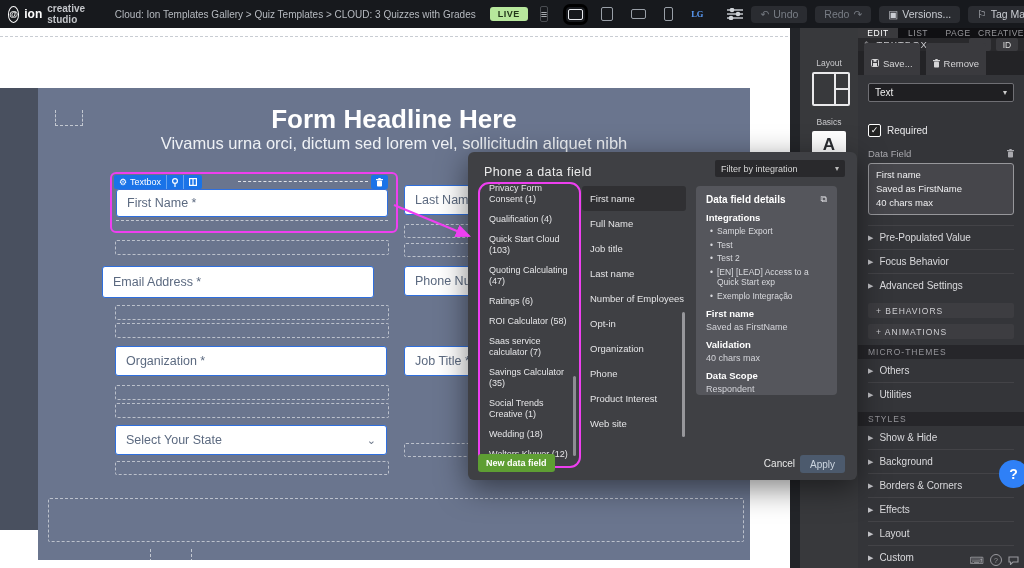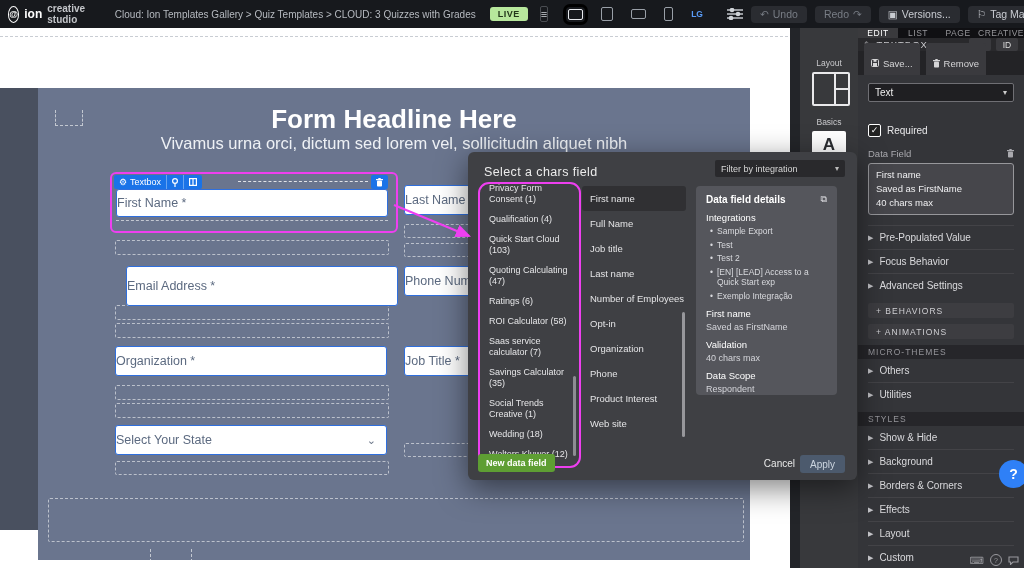--- a/index.html
+++ b/index.html
@@ -13,42 +13,42 @@
   .logo-mark{width:15px;height:15px;border:1.5px solid #fff;border-radius:50%;color:#fff;font-size:9px;
              display:flex;align-items:center;justify-content:center;font-weight:bold;}
   .logo-name{color:#fff;font-weight:bold;font-size:12px;}
   .logo-sub{color:#c3c5c9;font-size:10px;font-weight:bold;}
   .crumb{color:#b6bac0;font-size:10px;margin-left:14px;white-space:nowrap;}
   .live{margin-left:14px;background:#b7e79c;color:#22361a;font-size:9px;font-weight:bold;
         padding:2px 8px;border-radius:3px;letter-spacing:.5px;}
   .tb-icon{color:#cfd3d8;font-size:11px;margin-left:12px;width:16px;height:14px;border:1px solid #4a4d52;
            border-radius:2px;display:flex;align-items:center;justify-content:center;}
   .tb-sep{width:1px;height:16px;background:#3a3d42;margin:0 10px;}
-  .dev{display:flex;align-items:center;gap:18px;}
+  .dev{display:flex;align-items:center;gap:18px;font-family:Liberation Serif, serif;}
   .dev .d{border:1.5px solid #9aa0a8;border-radius:2px;}
   .d-desktop{width:13px;height:9px;outline:3px solid #000;outline-offset:2px;border-color:#e8eaee !important;}
   .d-tab{width:10px;height:12px;}
   .d-land{width:13px;height:8px;}
   .d-phone{width:7px;height:12px;}
   .d-lg{color:#5a9cf8;font-size:8.5px;font-weight:bold;}
   .sliders{margin-left:4px;}
   .tb-btn{background:#2a2c31;color:#c9ccd2;font-size:10.5px;border-radius:4px;height:17px;
           display:flex;align-items:center;gap:4px;padding:0 9px;margin-left:8px;white-space:nowrap;}
   .tb-btn.dim{color:#787d85;}
   .tb-right{margin-left:auto;display:flex;align-items:center;padding-right:8px;}
 
   
   .page{left:0;top:28px;width:790px;height:540px;background:#fff;z-index:1;}
   .page-dash{left:0;top:36px;width:788px;height:0;border-top:1px dashed #c9cdd3;z-index:2;}
   .left-strip{left:0;top:88px;width:38px;height:442px;background:#49505f;z-index:2;}
   .form-block{left:38px;top:88px;width:712px;height:472px;background:#6a758e;z-index:3;}
   .headline{left:38px;top:104px;width:712px;text-align:center;color:#fff;font-size:26px;font-weight:bold;z-index:4;}
   .subtitle{left:38px;top:134px;width:712px;text-align:center;color:#eef1f5;font-size:16.5px;z-index:4;}
   .inp{background:#fff;border:1.5px solid #2f6fdd;border-radius:3px;color:#5c6a80;font-size:12.5px;
-       display:flex;align-items:center;z-index:5;overflow:hidden;white-space:nowrap;box-sizing:border-box;}
+       display:flex;align-items:center;padding-left:10px;z-index:5;overflow:hidden;white-space:nowrap;box-sizing:border-box;}
   .dash{border:1px dashed rgba(255,255,255,.55);border-radius:2px;z-index:4;}
   .bracket{border:1px dashed rgba(255,255,255,.6);border-top:none;z-index:4;}
   .sel-frame{left:110px;top:172px;width:284px;height:57px;border:2px solid #ee3ff0;border-radius:6px;z-index:6;}
   .chip-row{left:114px;top:175px;height:14px;display:flex;align-items:center;z-index:7;}
   .chip{background:#1a73e8;height:14px;display:flex;align-items:center;color:#fff;font-size:9px;
         padding:0 5px;border-right:1px solid rgba(255,255,255,.35);}
   .chip:first-child{border-radius:2px 0 0 2px;}
   .chip:last-child{border-right:none;border-radius:0 2px 2px 0;}
   .trash-chip{left:371px;top:175px;width:17px;height:14px;background:#1a73e8;border-radius:2px;
               display:flex;align-items:center;justify-content:center;z-index:7;}
@@ -78,21 +78,21 @@
   .fld-list{position:absolute;left:114px;top:34px;width:104px;height:266px;}
   .fld-item{color:#e4e4e6;font-size:9.5px;height:25px;display:flex;align-items:center;padding-left:8px;
             border-radius:3px;cursor:pointer;}
   .fld-item.sel{background:#303033;}
   .fld-scroll{position:absolute;left:214px;top:160px;width:3px;height:125px;background:#97979b;border-radius:2px;}
   .details{position:absolute;left:228px;top:34px;width:141px;height:209px;background:#55565c;border-radius:4px;
            padding:8px 10px;box-sizing:border-box;overflow:hidden;}
   .det-title-row{display:flex;align-items:flex-end;}
   .det-title{color:#fff;font-size:10px;font-weight:bold;}
   .det-ext{margin-left:auto;color:#e4e4e8;font-size:9px;}
-  .det-h{color:#fff;font-size:9.5px;font-weight:normal;margin-top:7px;}
+  .det-h{color:#fff;font-size:9.5px;font-weight:bold;margin-top:7px;}
   .det-t{color:#d4d5da;font-size:9px;margin-top:3px;}
   .det-ul{margin:3px 0 0 4px;padding:0;list-style:none;}
   .det-ul li{display:flex;gap:4px;color:#d9dade;font-size:8.5px;line-height:10.5px;margin-top:3px;}
   .det-ul .blt{color:#d9dade;}
   .new-btn{position:absolute;left:10px;bottom:8px;height:18px;background:#5e9e33;border-radius:3px;color:#fff;
            font-size:9px;font-weight:bold;display:flex;align-items:center;padding:0 8px;}
   .cancel-lnk{position:absolute;right:62px;bottom:11px;color:#e9e9e9;font-size:10px;}
   .apply-btn{position:absolute;right:12px;bottom:7px;height:18px;background:#4c5a6d;border-radius:3px;
              color:#ccd5df;font-size:10px;display:flex;align-items:center;padding:0 10px;}
 
@@ -242,40 +242,40 @@
       <rect x="1" y="2.5" width="5" height="6" rx="0.8" fill="#fff"></rect>
       <rect x="0" y="1" width="7" height="1.2" fill="#fff"></rect>
       <rect x="2.3" y="0" width="2.4" height="1.2" fill="#fff"></rect>
     </svg>
 </div>
 <div class="abs" style="left:238px;top:181px;width:130px;border-top:1px dashed rgba(255,255,255,.8);z-index:6;"></div>
 <div class="abs inp" style="left:116px;top:189px;width:272px;height:28px;">First Name *</div>
 <div class="abs" style="left:116px;top:220px;width:272px;border-top:1px dashed rgba(255,255,255,.6);z-index:6;"></div>
 
 <div class="abs inp" style="left:404px;top:185px;width:82px;height:30px;">Last Name *</div>
-<div class="abs inp" style="left:126px;top:266px;width:272px;height:40px;">Email Address *</div>
+<div class="abs inp" style="left:102px;top:266px;width:272px;height:32px;">Email Address *</div>
 <div class="abs inp" style="left:404px;top:266px;width:82px;height:30px;">Phone Num</div>
 <div class="abs inp" style="left:115px;top:346px;width:272px;height:30px;">Organization *</div>
 <div class="abs inp" style="left:404px;top:346px;width:82px;height:30px;">Job Title *</div>
 <div class="abs inp" style="left:115px;top:425px;width:272px;height:30px;">
   <span>Select Your State</span>
   <span class="chev">⌄</span>
 </div>
 
 <div class="abs palette"></div>
 <div class="abs pal-label" style="left:800px;top:58px;z-index:6;">Layout</div>
 <div class="abs layout-icon">
     <span class="v"></span>
     <span class="h"></span>
   </div>
 <div class="abs pal-label" style="left:800px;top:117px;z-index:6;">Basics</div>
 <div class="abs basics-icon">A</div>
 
 <div class="abs modal">
-  <div class="modal-title">Select a chars field</div>
+  <div class="modal-title">Phone a data field</div>
   <div class="filter-dd">
     <span>Filter by integration</span>
       <span class="c">▾</span>
   </div>
 
   <div class="cat-box">
     <div class="cat-list">
       <div class="cat-item">Privacy Form Consent (1)</div>
       <div class="cat-item">Qualification (4)</div>
       <div class="cat-item">Quick Start Cloud (103)</div>

